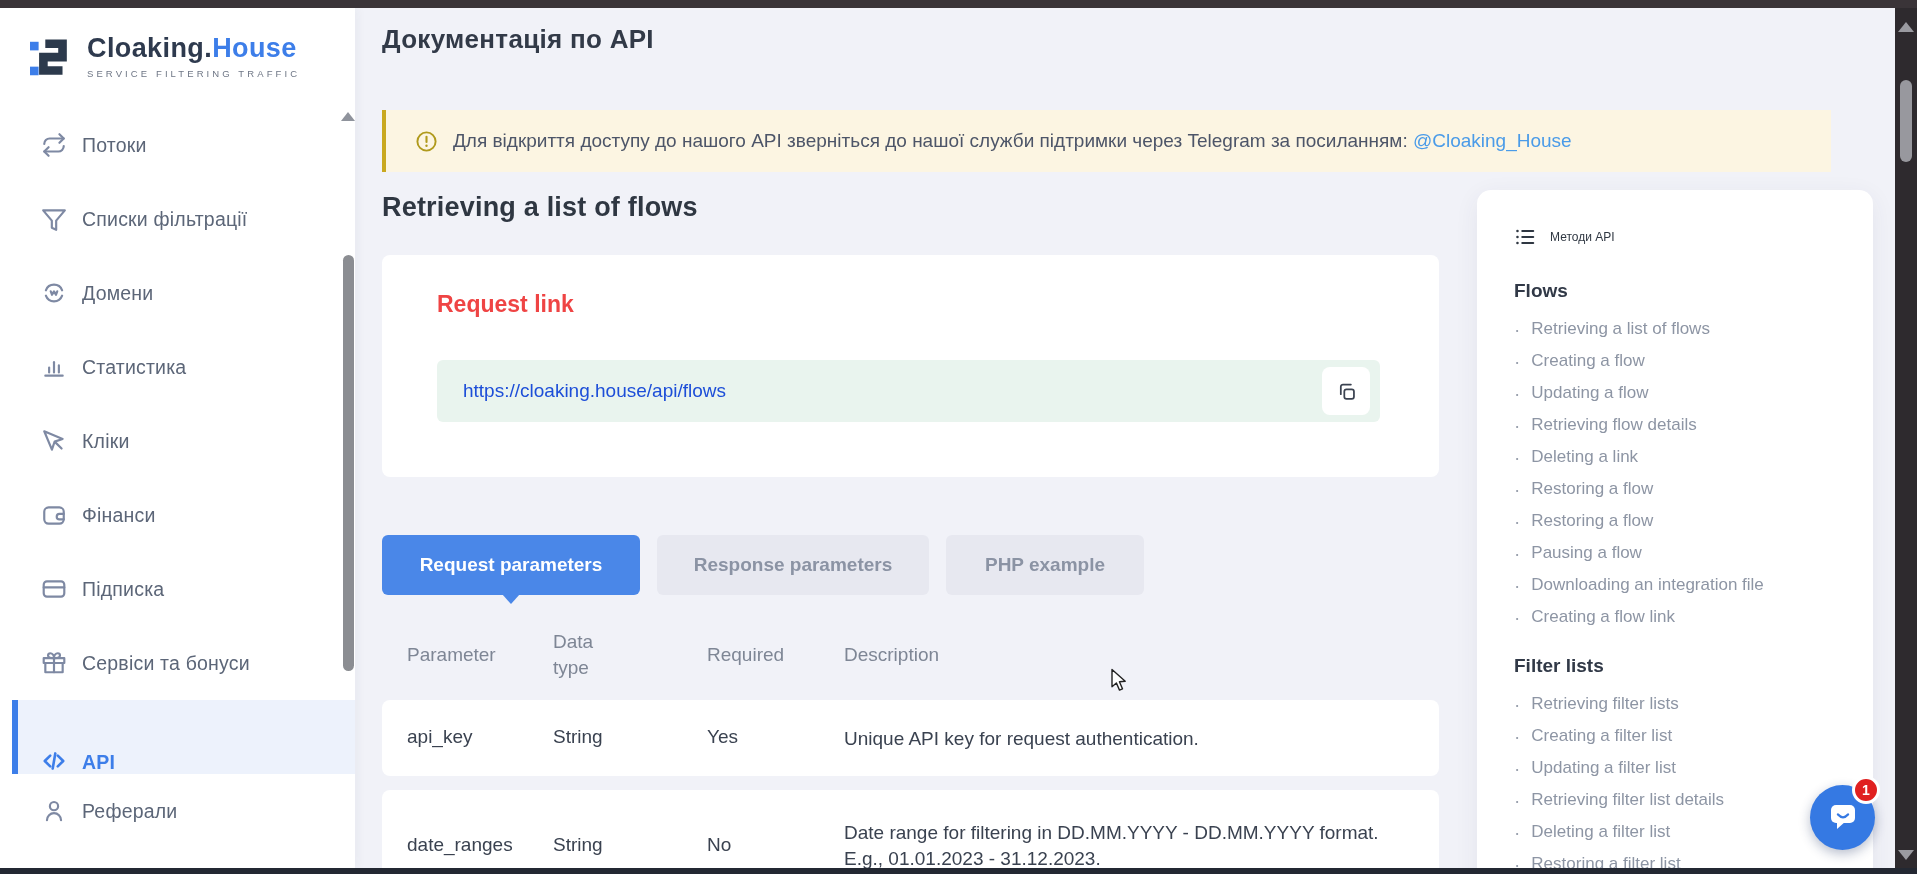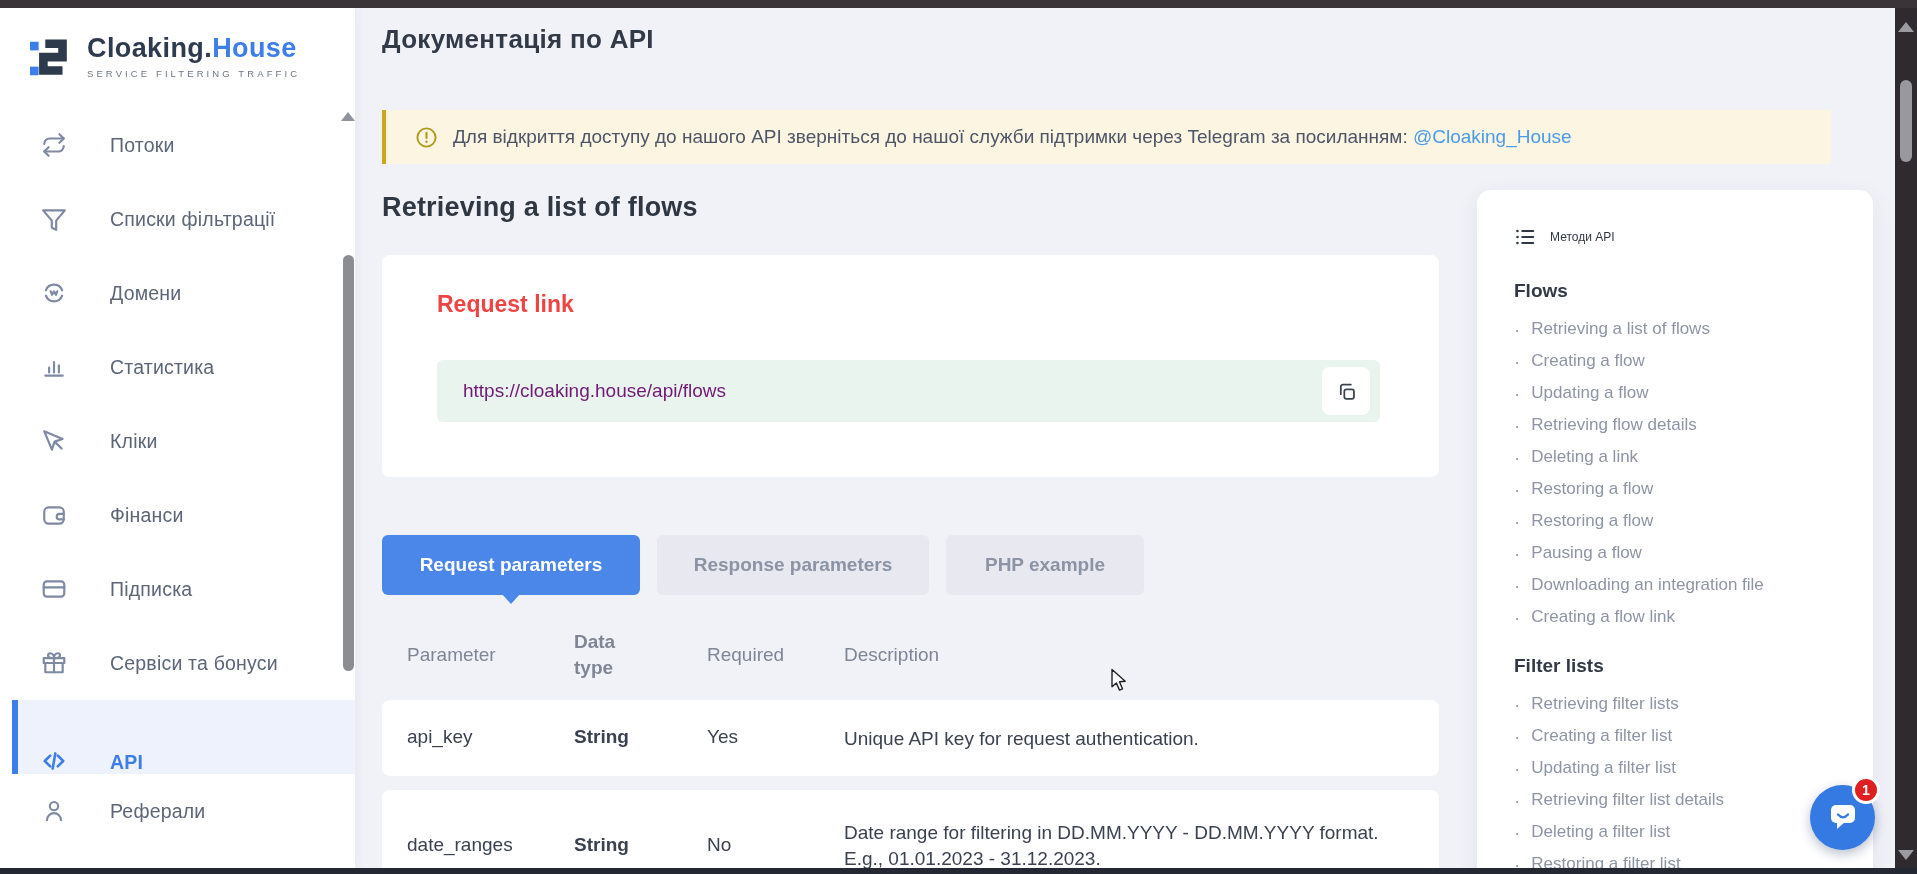--- a/index.html
+++ b/index.html
@@ -15,65 +15,65 @@
 
   
   .sidebar { position:absolute; top:8px; left:0; bottom:6px; width:355px; background:#fff; z-index:10;
              box-shadow:2px 0 10px rgba(40,50,80,.05); overflow:hidden;padding-left:28px; }
   .logo { position:absolute; top:26px; left:30px; display:flex; gap:13px; align-items:flex-start; cursor:pointer; }
   .logo-name { font-size:27px; font-weight:600; color:#2e3a4e; letter-spacing:.4px; line-height:1.1; }
   .logo-name .accent { color:#3d7ee9; font-weight:700; }
   .logo-tagline { font-size:9.5px; letter-spacing:3.1px; color:#6e7685; margin-top:4px; white-space:nowrap; }
 
   .nav { position:absolute; top:100px; left:0; right:0; }
-  .nav-item { height:74px; display:flex; align-items:center; gap:42px; margin-left:12px;
+  .nav-item { height:74px; display:flex; align-items:center; gap:14px; margin-left:12px;
               border-left:6px solid transparent; padding-left:22px; cursor:pointer; }
   .nav-icon { width:28px; display:flex; justify-content:center; }
   .nav-icon svg { fill:none; stroke:#7e89a3; stroke-width:2; stroke-linecap:round; stroke-linejoin:round; }
   .nav-label { font-size:19.5px; color:#5c6678; font-weight:500; letter-spacing:.2px; }
   .nav-item.active { background:#edf2fc; border-left-color:#3d7ee9;align-items:flex-end; }
   .nav-item.active .nav-label { color:#3d7ee9; font-weight:700; }
   .nav-item.active .nav-icon svg { stroke:#3d7ee9; stroke-width:2.4; }
 
   .sb-arrow-up { position:absolute; left:341px; top:104px; width:0; height:0;
                  border-left:7px solid transparent; border-right:7px solid transparent;
                  border-bottom:9px solid #8f939c; cursor:pointer; }
   .sb-thumb { position:absolute; left:343px; top:247px; width:11px; height:416px;
               background:#8b8d92; border-radius:6px; cursor:pointer; }
 
   
   .main { position:absolute; left:355px; top:8px; right:22px; bottom:6px; overflow:hidden; }
   .page-title { position:absolute; left:27px; top:16px; font-size:26px; font-weight:700; color:#323a48; letter-spacing:.3px; }
 
-  .banner { position:absolute; left:27px; top:102px; width:1449px; height:54px; background:#fcf5e2;
+  .banner { position:absolute; left:27px; top:102px; width:1449px; height:62px; background:#fcf5e2;
             border-left:4px solid #c9a81f; display:flex; align-items:center; gap:15px; padding-left:29px; }
   .banner-text { font-size:19px; color:#4d5568; }
   .banner-link { color:#4a9be8; cursor:pointer; text-decoration:none; }
 
   .section-title { position:absolute; left:27px; top:184px; font-size:27px; font-weight:700; color:#2f3742; letter-spacing:.2px; }
 
   .req-card { position:absolute; left:27px; top:247px; width:1057px; height:222px; background:#fff; border-radius:8px; }
   .req-title { position:absolute; left:55px; top:36px; font-size:23px; font-weight:700; color:#ef4444; }
   .req-input { position:absolute; left:55px; top:105px; width:943px; height:62px; background:#e9f4ee;
                border-radius:6px; display:flex; align-items:center; padding-left:26px; cursor:text; }
-  .req-url { font-size:19px; color:#701a75; }
+  .req-url { font-size:19px; color:#1d4ed8; }
   .copy-btn { position:absolute; left:940px; top:112px; width:48px; height:48px; background:#fff; border-radius:8px;
               display:flex; align-items:center; justify-content:center; cursor:pointer; }
 
   .tabs { position:absolute; left:27px; top:527px; display:flex; gap:17px; }
   .tab { height:60px; display:flex; align-items:center; justify-content:center; border-radius:6px;
          font-size:19px; font-weight:600; color:#8b93a4; background:#e7e8f0; cursor:pointer; }
   .tab.t0 { width:258px; } .tab.t1 { width:272px; } .tab.t2 { width:198px; }
   .tab.active { background:#4a87e8; color:#fff; position:relative; }
   .tab.active::after { content:""; position:absolute; left:50%; bottom:-9px; transform:translateX(-50%);
                        border:9px solid transparent; border-top:10px solid #4a87e8; border-bottom:0; }
 
   .thead { position:absolute; left:27px; top:612px; width:1057px; height:70px; }
   .th { position:absolute; font-size:19px; color:#7e8695; line-height:26px; }
-  .c1 { left:25px; } .c2 { left:192px;font-weight:bold; } .c3 { left:325px; } .c4 { left:462px; }
+  .c1 { left:25px; } .c2 { left:171px; } .c3 { left:325px; } .c4 { left:462px; }
   .th.c1,.th.c3,.th.c4 { top:22px; } .th.c2 { top:9px; width:58px; }
 
   .trow { position:absolute; left:27px; width:1057px; background:#fff; border-radius:8px; }
   .trow.r0 { top:692px; height:76px; }
   .trow.r1 { top:782px; height:116px; }
   .td { position:absolute; font-size:19px; color:#3a4250; }
   .td.c4 { width:535px; line-height:26px; }
   .trow.r0 .td { top:26px; }
   .trow.r1 .td { top:44px; } .trow.r1 .td.c4 { top:30px; }
 

